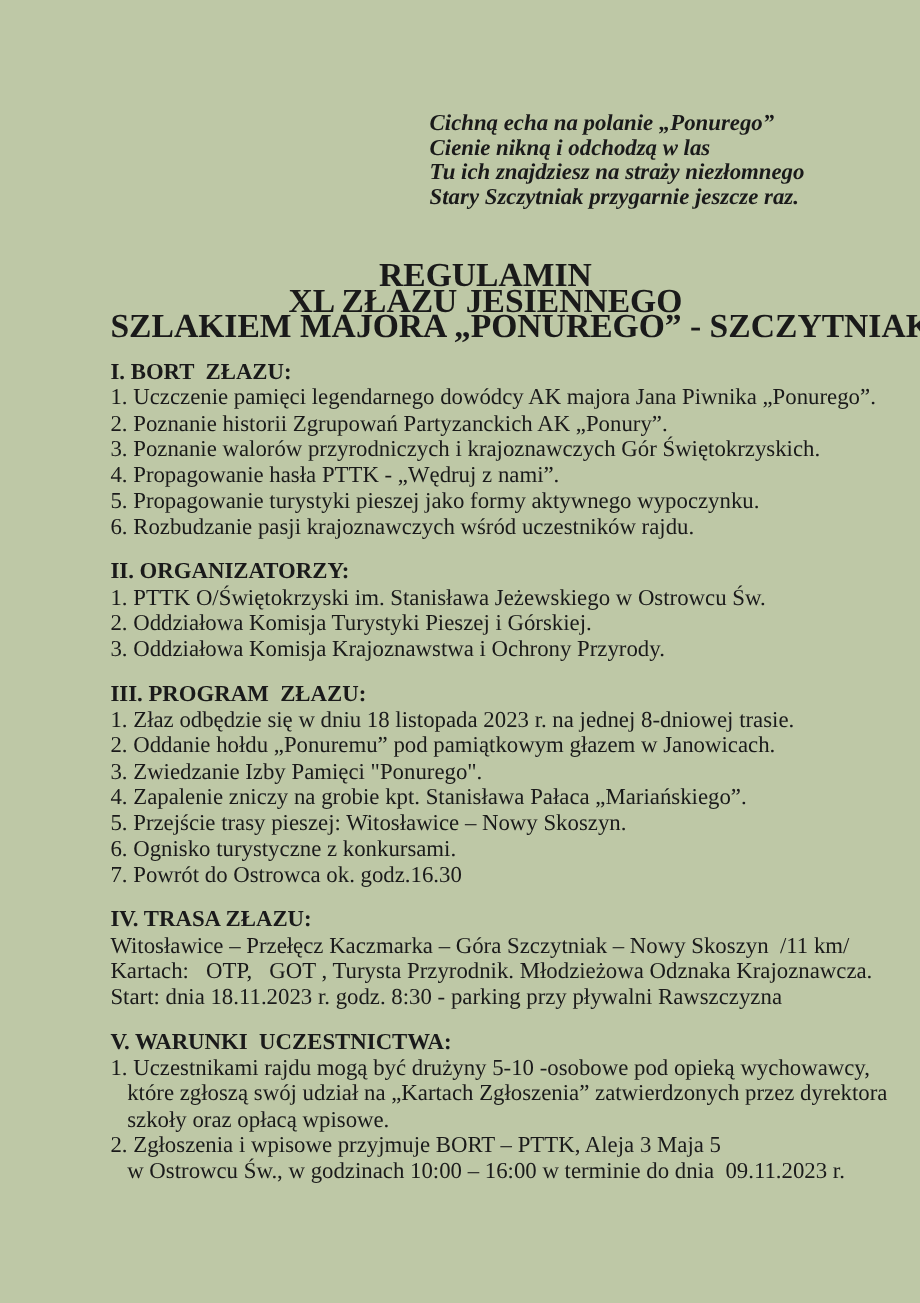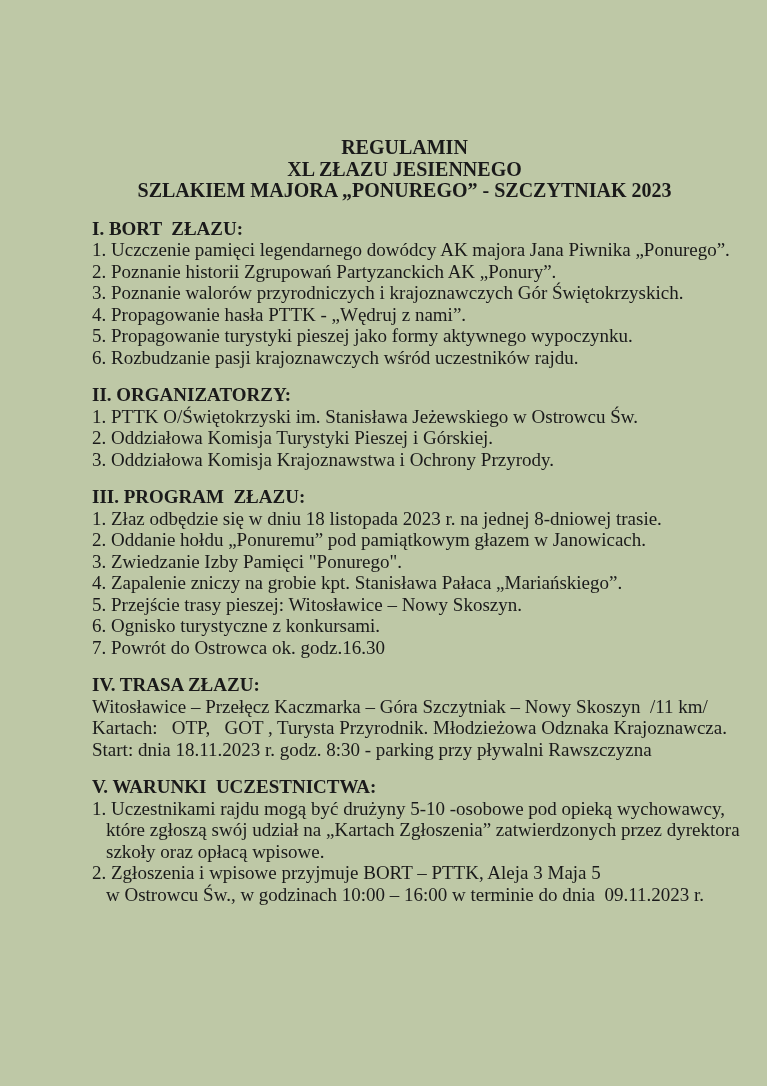--- a/index.html
+++ b/index.html
@@ -30,21 +30,21 @@
     font-style: italic;
   }
   .poem .line {
     line-height: 20.5px;
     height: 20.5px;
   }
   .title-block {
     margin-top: 44px;
     text-align: center;
     font-weight: bold;
-    font-size: 20px;
+    font-size: 28px;
   }
   .doc-section {
     margin-top: 16px;
   }
   .heading {
     font-weight: bold;
     line-height: 21.5px;
     height: 21.5px;
     white-space: pre;
   }
@@ -54,20 +54,26 @@
   }
   .indent {
     padding-left: 14px;
   }
 </style>
 </head>
 <body style="background: rgb(190, 200, 166); color: rgb(26, 26, 26);">
 
 <div class="page">
 
+  <div class="poem">
+      <div class="line">Cichną echa na polanie „Ponurego”</div>
+      <div class="line">Cienie nikną i odchodzą w las</div>
+      <div class="line">Tu ich znajdziesz na straży niezłomnego</div>
+      <div class="line">Stary Szczytniak przygarnie jeszcze raz.</div>
+    </div>
 
   <div class="title-block">
       <div class="line">REGULAMIN</div>
       <div class="line">XL ZŁAZU JESIENNEGO</div>
       <div class="line">SZLAKIEM MAJORA „PONUREGO” - SZCZYTNIAK 2023</div>
     </div>
 
   <section class="doc-section">
     <div class="heading">I. BORT  ZŁAZU:</div>
     <div>

